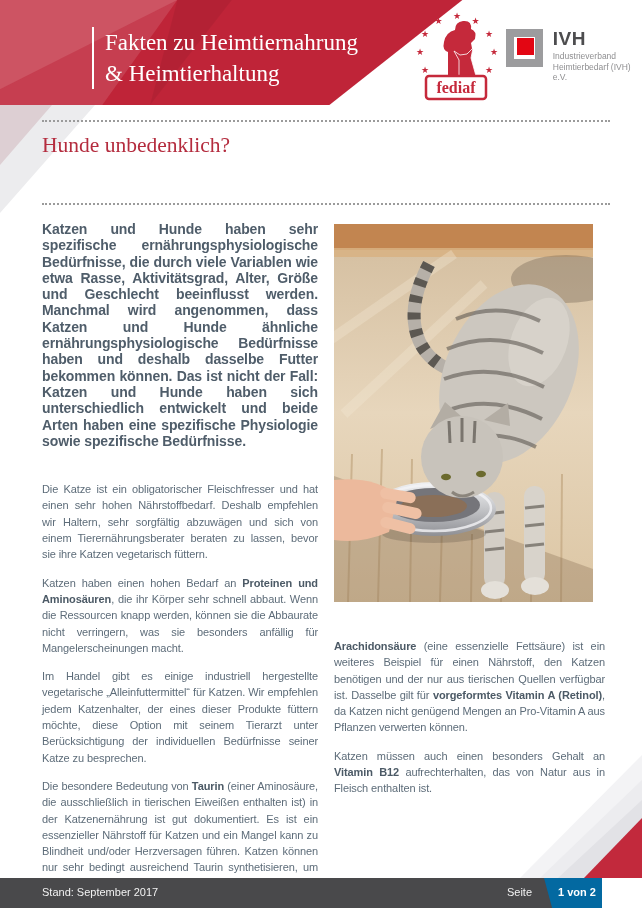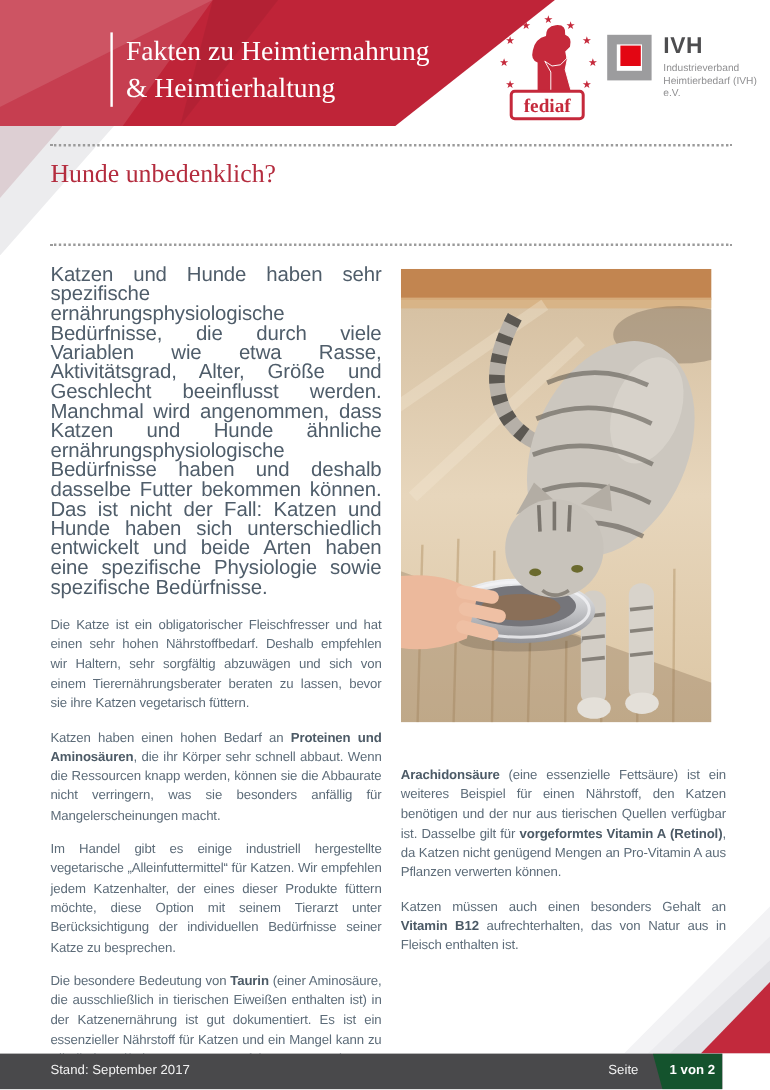--- a/index.html
+++ b/index.html
@@ -39,32 +39,32 @@
   .art-title{position:absolute;top:130px;left:42px;width:568px;
     font-family:"Liberation Serif",serif;font-size:21.5px;line-height:31px;
     color:#b42c3e;font-weight:400;}
 
   
   .col-left{position:absolute;top:221px;left:42px;width:276px;}
   .col-right{position:absolute;top:638px;left:334px;width:271px;}
   p.body{margin:0 0 12px 0;font-size:11px;line-height:16.3px;color:#5d6c79;
     text-align:justify;letter-spacing:-.1px;hyphens:auto;-webkit-hyphens:auto;}
   p.body b{color:#4c5a66;}
-  p.intro{font-weight:400;color:#4f5d6a;font-size:17px;margin-bottom:15px;}
+  p.intro{font-weight:700;color:#4f5d6a;font-size:14px;margin-bottom:32px;}
   h2.section{margin:14px 0 9px 0;font-size:15.5px;font-weight:700;color:#c2283e;letter-spacing:-.2px;}
 
   
   .photo{position:absolute;top:224px;left:334px;width:259px;height:378px;overflow:hidden;}
 
   
   .deco-br{position:absolute;left:480px;top:700px;width:162px;height:178px;}
   .footer{position:absolute;left:0;bottom:0;width:602px;height:30px;background:#49494b;}
   .footer-date{position:absolute;left:42px;top:8px;font-size:11px;color:#f2f2f2;}
   .footer-page{position:absolute;right:70px;top:8px;font-size:11px;color:#f2f2f2;}
-  .footer-wedge{position:absolute;right:0;bottom:0;width:58px;height:30px;background:#14532d;
+  .footer-wedge{position:absolute;right:0;bottom:0;width:58px;height:30px;background:#0369a1;
     clip-path:polygon(0 0,100% 0,100% 100%,14% 100%);}
   .footer-num{position:absolute;left:14px;top:8px;font-size:11px;font-weight:700;color:#fff;white-space:nowrap;}
 </style>
 </head>
 <body>
 
 <div class="page">
 
   <div class="banner">
     <div class="ov1"></div>

